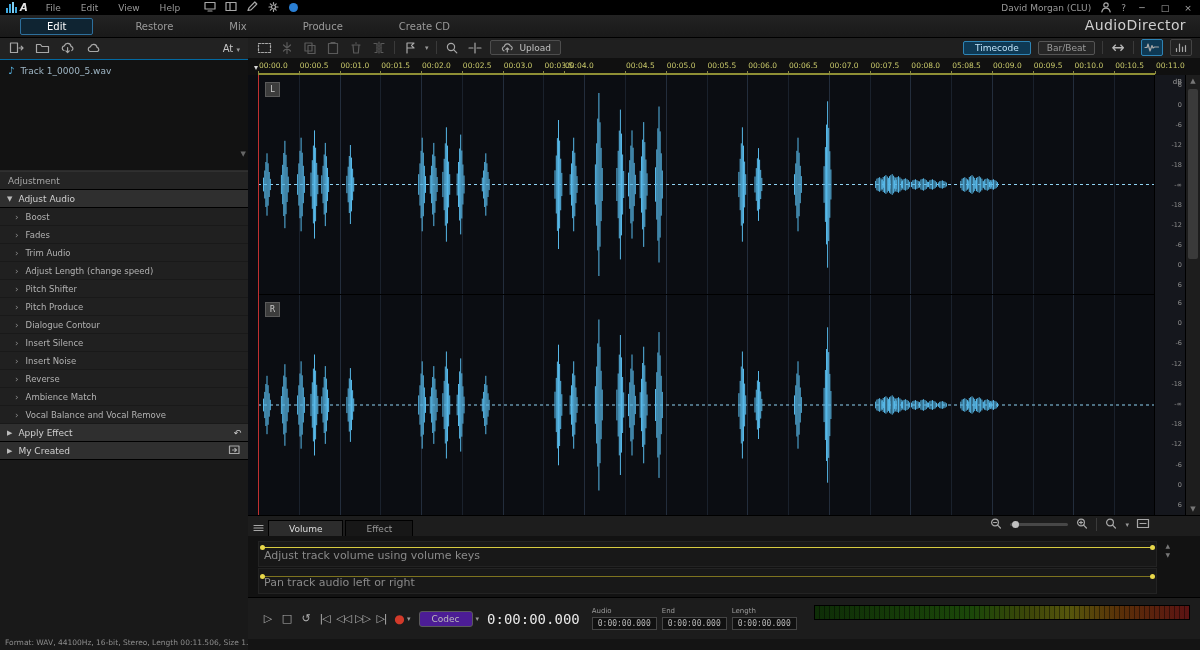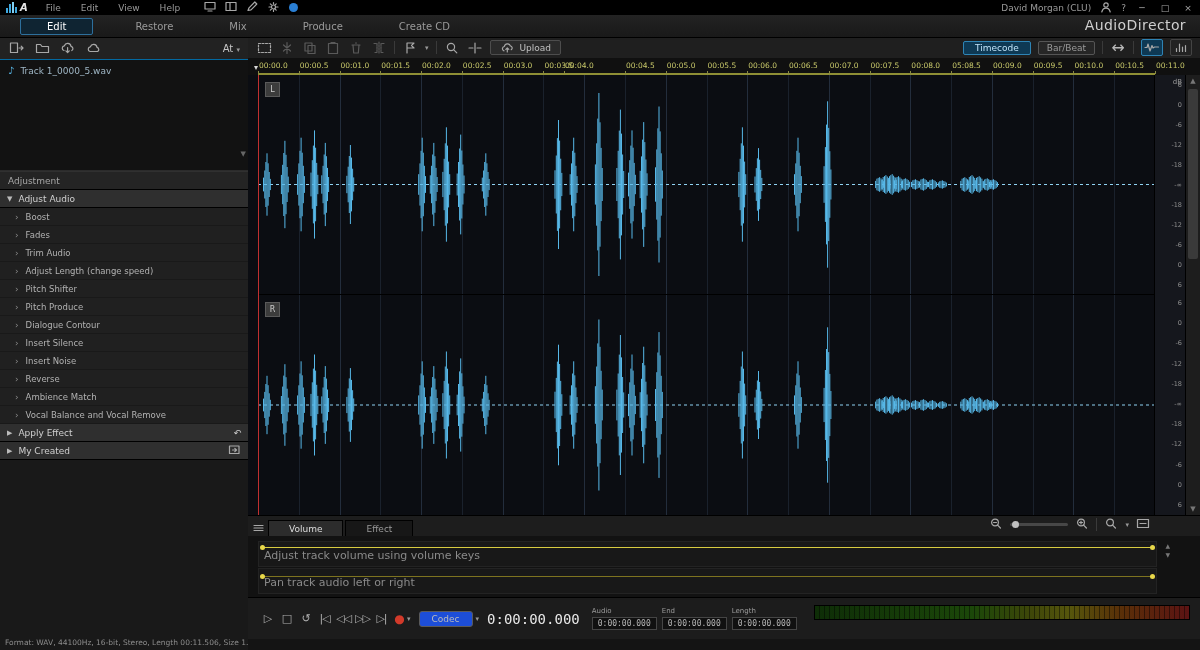--- a/index.html
+++ b/index.html
@@ -92,21 +92,21 @@
   .kf-line{position:absolute;left:2px;right:2px;top:5px;height:1px;background:#d8cc40;}
   .kf-row.r2 .kf-line{background:#7d731f;top:7px;}
   .kf-dot{position:absolute;width:5px;height:5px;border-radius:50%;background:#e8d84a;top:-2px;}
   .kf-dot.l{left:-1px;}.kf-dot.r{right:-1px;}
   .kf-text{position:absolute;left:5px;top:7px;font-size:11px;color:#8a8a8a;white-space:nowrap;}
   .kf-scroll{position:absolute;right:30px;top:6px;display:flex;flex-direction:column;gap:2px;font-size:6px;color:#777;}
   
   .transport{position:absolute;top:560px;left:0;right:0;height:42px;background:#1c1c1c;border-top:1px solid #000;display:flex;align-items:center;padding:0 10px;box-sizing:border-box;}
   .tr-btn{width:19px;text-align:center;font-size:11px;color:#b0b0b0;letter-spacing:-1px;cursor:default;}
   .tr-btn.rec{color:#d23a2a;font-size:12px;width:16px;}
-  .codec-btn{border:1px solid #5a5a5a;border-radius:3px;background:#1d4ed8;color:#bbb;font-size:9px;padding:2px 12px;margin:0 3px 0 8px;}
+  .codec-btn{border:1px solid #5a5a5a;border-radius:3px;background:#4c1d95;color:#bbb;font-size:9px;padding:2px 12px;margin:0 3px 0 8px;}
   .time-main{font-family:"DejaVu Sans Mono",monospace;font-size:14px;color:#e8e8e8;margin:0 12px 0 8px;}
   .field{display:flex;flex-direction:column;margin-right:5px;}
   .field .flabel{font-size:7px;color:#9a9a9a;margin-bottom:2px;}
   .field .fbox{border:1px solid #454545;background:#101010;font-family:"DejaVu Sans Mono",monospace;font-size:8px;color:#b5b5b5;padding:1px 5px;}
   .meter{flex:1;margin-left:12px;position:relative;height:28px;}
   .meter-scale{position:relative;height:11px;}
   .meter-scale span{position:absolute;top:0;font-size:7px;color:#8a8a8a;}
   .meter-bar{height:13px;border:1px solid #000;background:
      linear-gradient(to right,#0e2d07 0%,#1b4709 42%,#3f4709 58%,#56560c 68%,#5a2f08 82%,#5c1313 100%);
      position:relative;}

